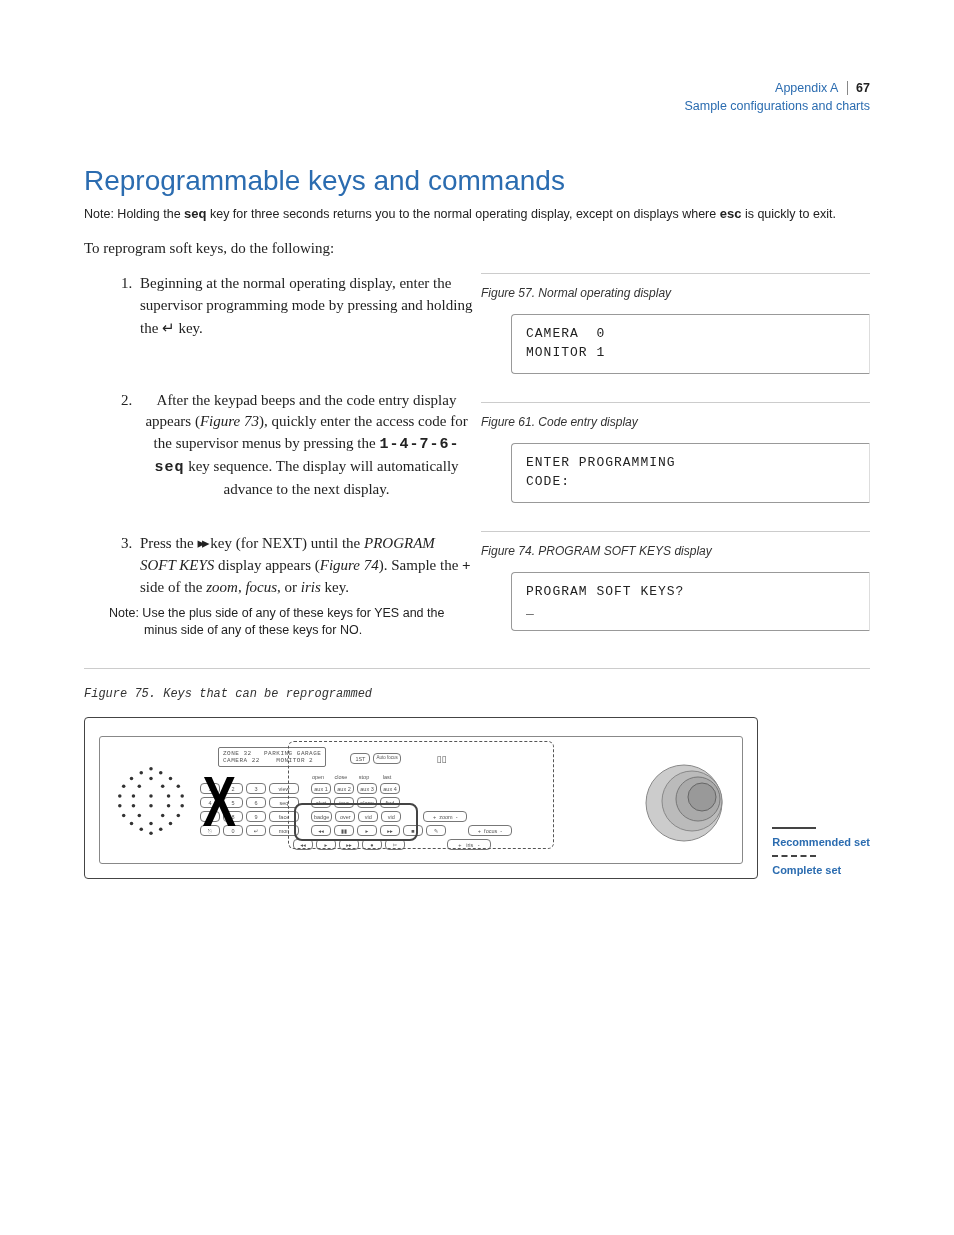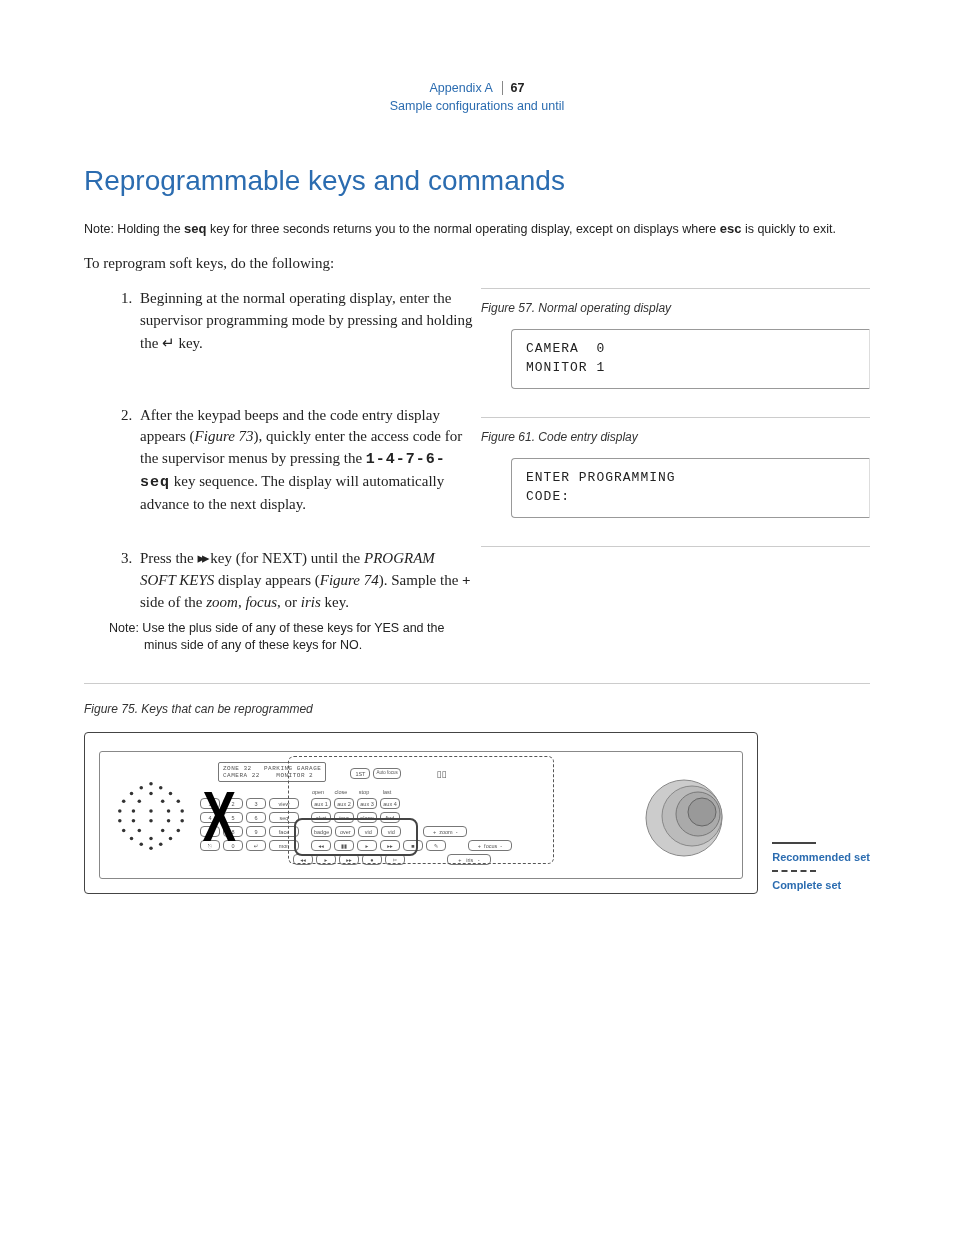--- a/index.html
+++ b/index.html
@@ -10,40 +10,40 @@
     color: #222;
     background: #fff;
     width: 954px;
   }
   .page {
     padding: 80px 84px 60px 84px;
     box-sizing: border-box;
     width: 954px;
   }
   .header-right {
-    text-align: center;
+    text-align: right;
     font-family: 'Segoe UI', Tahoma, sans-serif;
     color: #2b6cb0;
     font-size: 12.5px;
     line-height: 1.4;
     margin-bottom: 50px;
   }
   .header-right .page-num {
     color: #222;
     font-weight: 600;
     padding-left: 8px;
     border-left: 1px solid #888;
     margin-left: 6px;
   }
   h1 {
     font-family: 'Segoe UI Light', 'Segoe UI', Tahoma, sans-serif;
     font-weight: 400;
     color: #2b6cb0;
     font-size: 28px;
-    margin: 0 0 23px 0;
+    margin: 0 0 8px 0;
   }
   .body-text {
     font-size: 15px;
     line-height: 1.45;
     margin: 0 0 14px 0;
   }
   .sans-small {
     font-family: 'Segoe UI', Tahoma, sans-serif;
     font-size: 12.5px;
     line-height: 1.4;
@@ -96,21 +96,21 @@
     padding: 10px 14px;
     font-family: 'Courier New', monospace;
     font-size: 13px;
     line-height: 1.45;
     letter-spacing: 1px;
     white-space: pre;
   }
 
   .section-rule { border: none; border-top: 1px solid #ccc; margin: 28px 0 18px 0; }
   .fig75-caption {
-    font-family: Liberation Sans, sans-serif;
+    font-family: Liberation Mono, monospace;
     font-size: 12px;
     font-style: italic;
     color: #333;
     margin-bottom: 16px;
   }
   .keypad-row { display: flex; align-items: flex-end; gap: 14px; }
   .keypad-frame {
     flex: 1;
     border: 1.5px solid #444;
     border-radius: 4px;
@@ -191,39 +191,39 @@
   .leg-dashed { width:44px; height:0; border-top:2.5px dashed #444; }
 </style>
 </head>
 <body>
 
 <div class="page">
 
   <div class="header-right">
     <span>Appendix A</span>
     <span class="page-num">67</span><br>
-    <span>Sample configurations and until</span>
+    <span>Sample configurations and charts</span>
   </div>
 
   <h1>Reprogrammable keys and commands</h1>
 
 
   <p class="sans-small note">
     <span class="nlabel">Note:  Holding the </span><span class="key-sans">seq</span><span> key for three seconds returns you to the normal operating display, except on displays where </span><span class="key-sans">esc</span><span> is quickly to exit.</span>
   </p>
 
   <p class="body-text">To reprogram soft keys, do the following:</p>
 
   <div class="two-col">
     <div class="left-col">
       <ol class="steps">
         <li>
           <span>Beginning at the normal operating display, enter the supervisor programming mode by pressing and holding the </span><span class="return-icon">↵</span><span> key.</span>
         </li>
-        <li style="margin-top:50px;">
+        <li style="margin-top:50px;text-align:center;">
           <span>After the keypad beeps and the code entry display appears (</span><em>Figure 73</em><span>), quickly enter the access code for the supervisor menus by pressing the </span><span class="mono">1-4-7-6-seq</span><span> key sequence. The display will automatically advance to the next display.</span>
         </li>
         <li>
           <span>Press the </span><span class="ff-icon">▸▸</span><span> key (for NEXT) until the </span><em>PROGRAM SOFT KEYS</em><span> display appears (</span><em>Figure 74</em><span>). Sample the </span><b>+</b><span> side of the </span><em>zoom</em><span>, </span><em>focus</em><span>, or </span><em>iris</em><span> key.</span>
         </li>
       </ol>
       <p class="sans-small note-indent2">Note:  Use the plus side of any of these keys for YES and the minus side of any of these keys for NO.</p>
     </div>
 
     <div class="right-col">
@@ -231,20 +231,23 @@
         <div class="fig-caption">Figure 57.  Normal operating display</div>
         <div class="lcd-box"><span>CAMERA  0</span>
 <span>MONITOR 1</span></div>
       </div>
       <div class="fig-block">
         <div class="fig-caption">Figure 61.  Code entry display</div>
         <div class="lcd-box"><span>ENTER PROGRAMMING</span>
 <span>CODE:</span></div>
       </div>
       <div class="fig-block">
+        <div class="fig-caption">Figure 74.  PROGRAM SOFT KEYS display</div>
+        <div class="lcd-box"><span>PROGRAM SOFT KEYS?</span>
+<span>_</span></div>
       </div>
     </div>
   </div>
 
   <hr class="section-rule">
 
   <div class="fig75-caption">Figure 75.  Keys that can be reprogrammed</div>
 
   <div class="keypad-row">
     <div class="keypad-frame">

